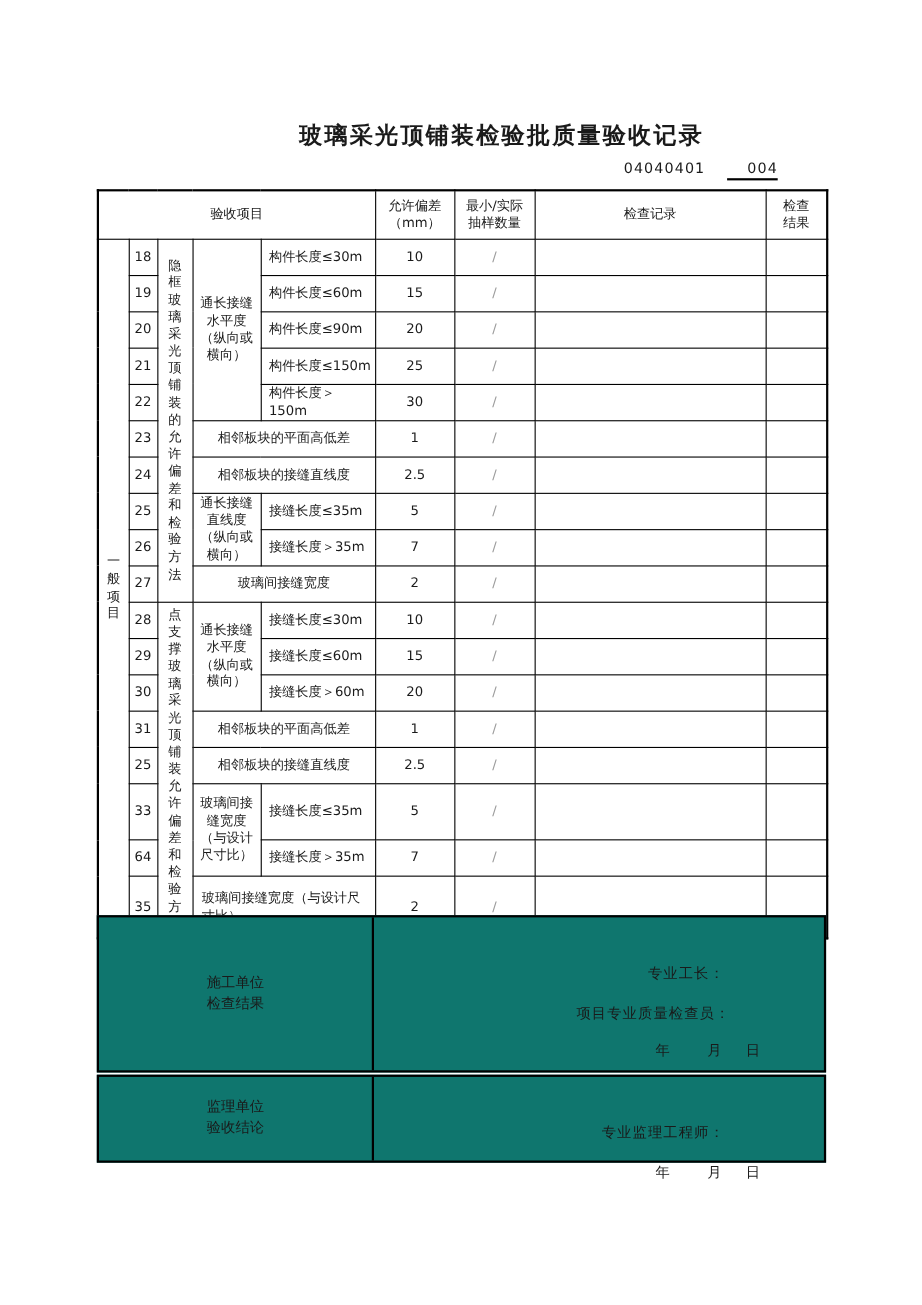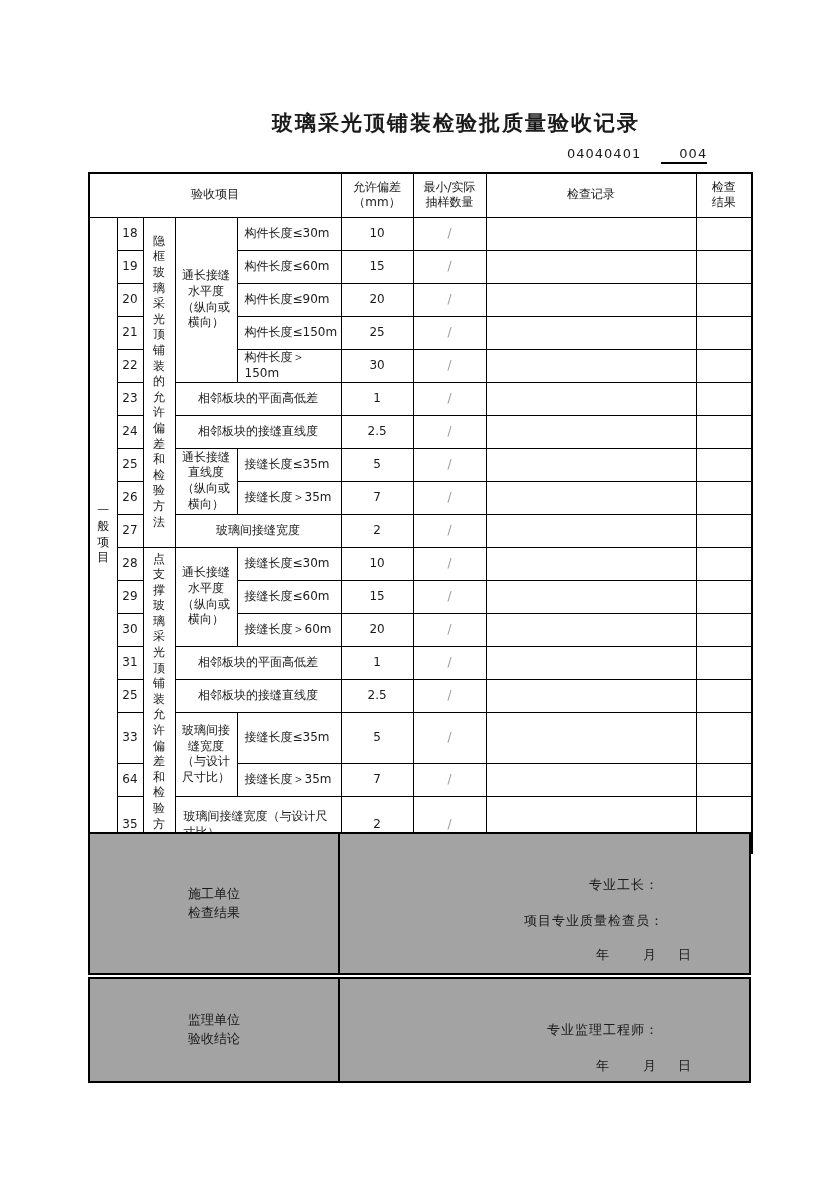--- a/index.html
+++ b/index.html
@@ -32,21 +32,21 @@
   .pre { white-space:pre-line; }
   .vlabel { word-break:break-all; padding:4px !important; line-height:1.3; }
   .sublabel { word-break:break-all; padding:0 5px !important; line-height:1.3; }
   .cond { text-align:left !important; padding-left:7px !important; }
   .merged-left { text-align:left !important; padding-left:8px !important; }
   .slash { color:#9b9b9b; font-size:13px; }
   .dev { font-size:12.5px; }
 
   .fbox {
     position:absolute; left:88px; width:663px; border:2px solid #000;
-    display:flex; background:#a3a3a3; box-sizing:border-box;
+    display:flex; background:#0f766e; box-sizing:border-box;
   }
   .fbox .flabel {
     width:250px; border-right:2px solid #000; box-sizing:border-box;
     display:flex; align-items:center; justify-content:center;
     text-align:center; font-size:13px; white-space:pre-line; line-height:1.45;
   }
   .fbox .fsig { position:relative; flex:1; font-size:13px; }
   .sig-line { position:absolute; white-space:nowrap; letter-spacing:1px; }
   .date-line { position:absolute; white-space:nowrap; }
   .date-line .y { margin-right:34px; }
@@ -247,21 +247,21 @@
 检查结果</div>
     <div class="fsig">
       <div class="sig-line" style="left:249px; top:42px;">专业工长：</div>
       <div class="sig-line" style="left:184px; top:78px;">项目专业质量检查员：</div>
       <div class="date-line" style="left:256px; top:112px;">
         <span class="y">年</span><span class="m">月</span><span>日</span>
       </div>
     </div>
   </div>
 
-  <div class="fbox" style="top:977px; height:106px;">
+  <div class="fbox" style="top:977px; height:80px;">
     <div class="flabel">监理单位
 验收结论</div>
     <div class="fsig">
       <div class="sig-line" style="left:207px; top:42px;">专业监理工程师：</div>
       <div class="date-line" style="left:256px; top:78px;">
         <span class="y">年</span><span class="m">月</span><span>日</span>
       </div>
     </div>
   </div>
 

